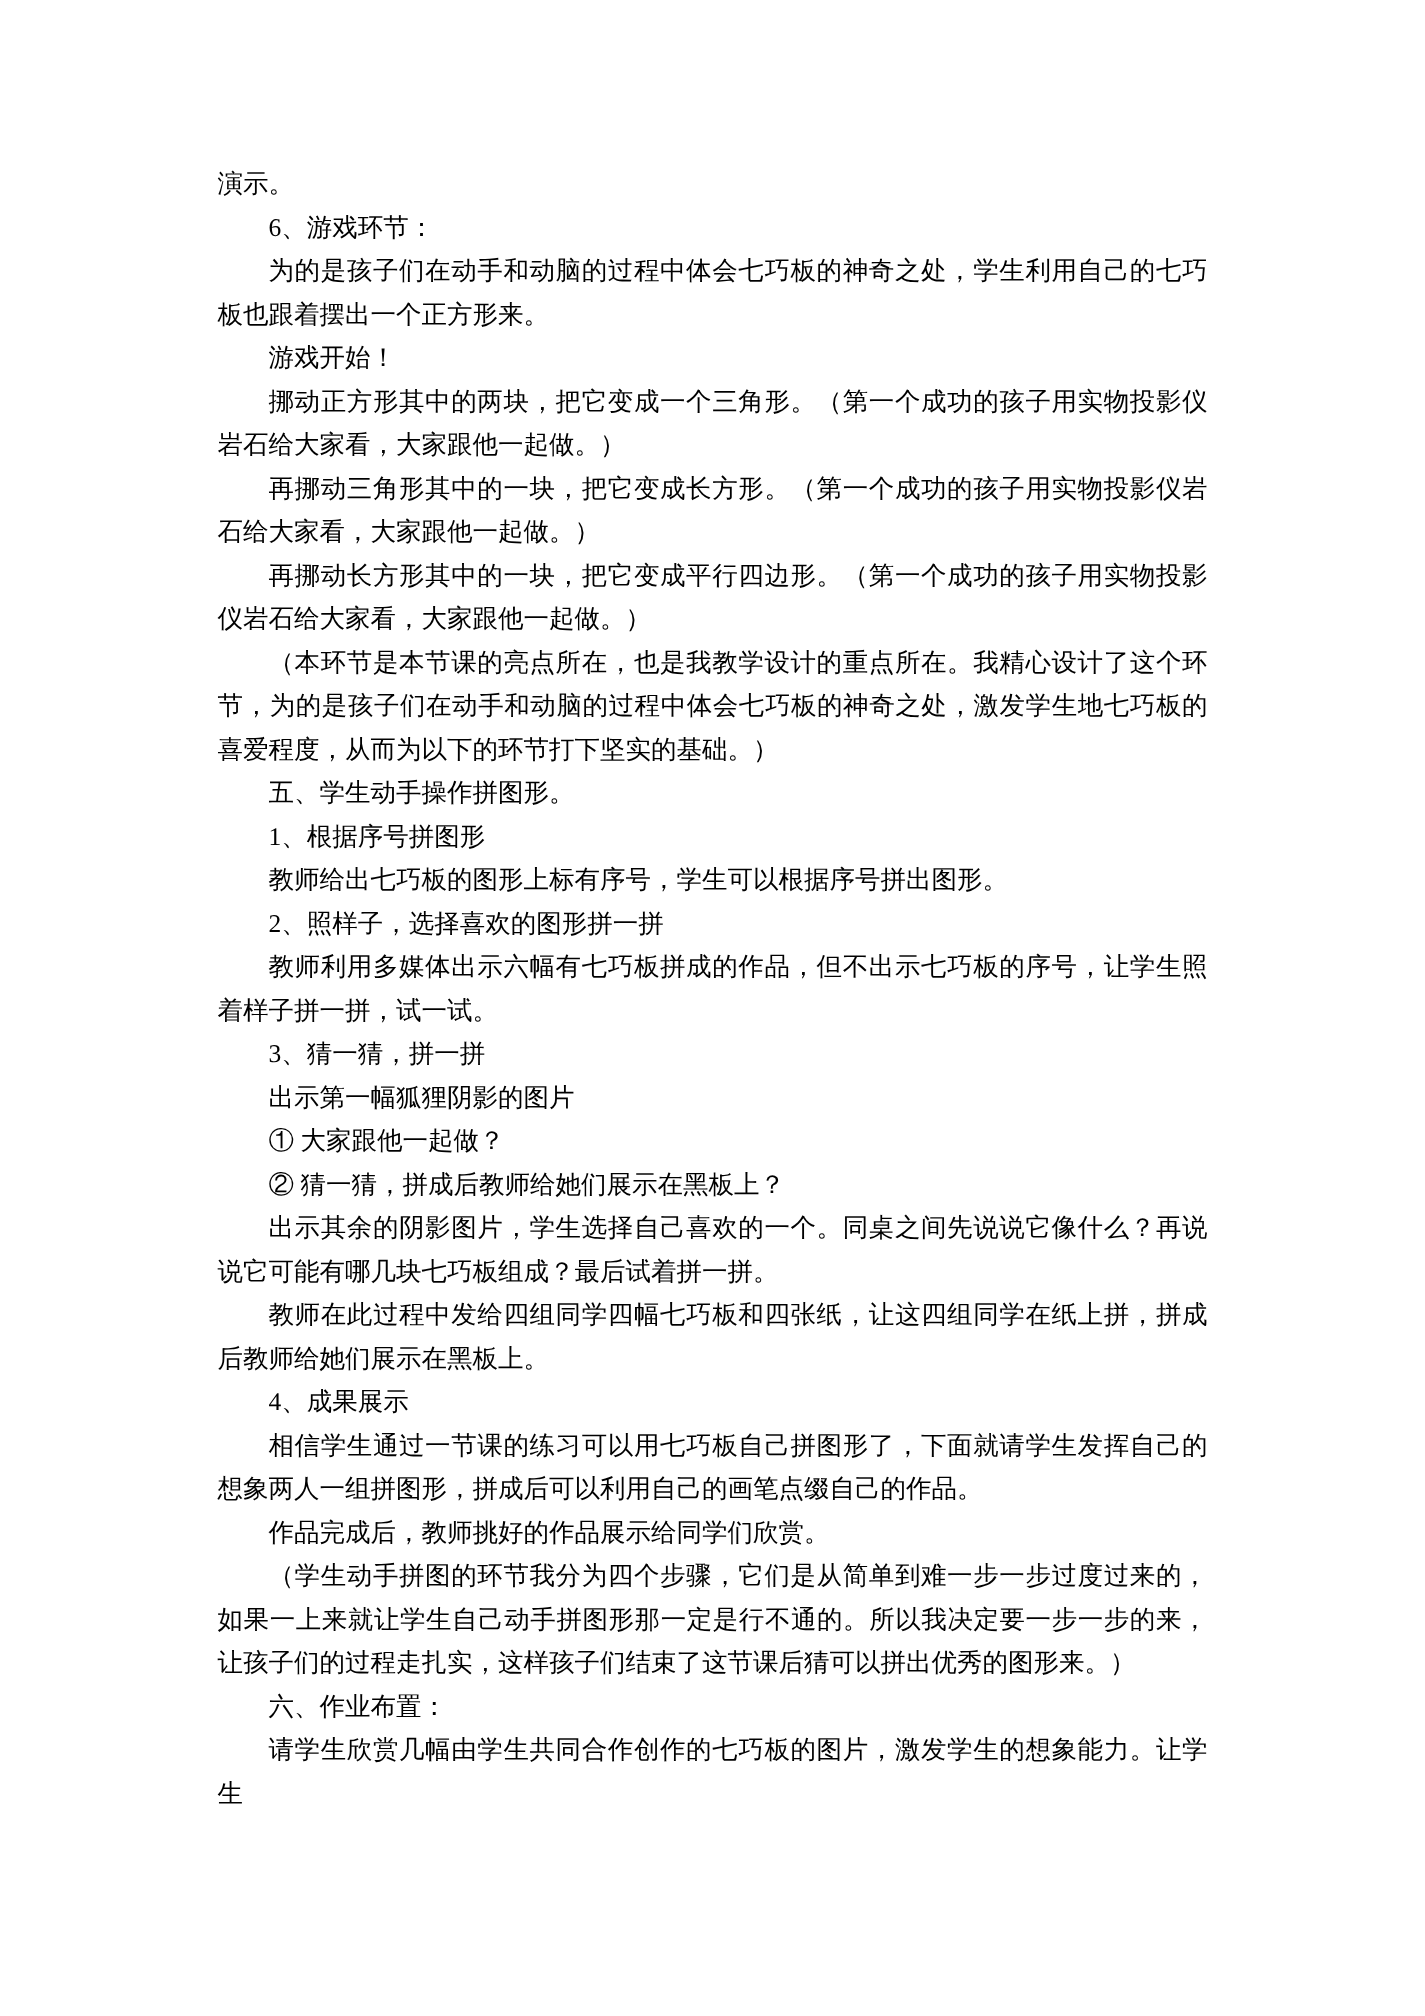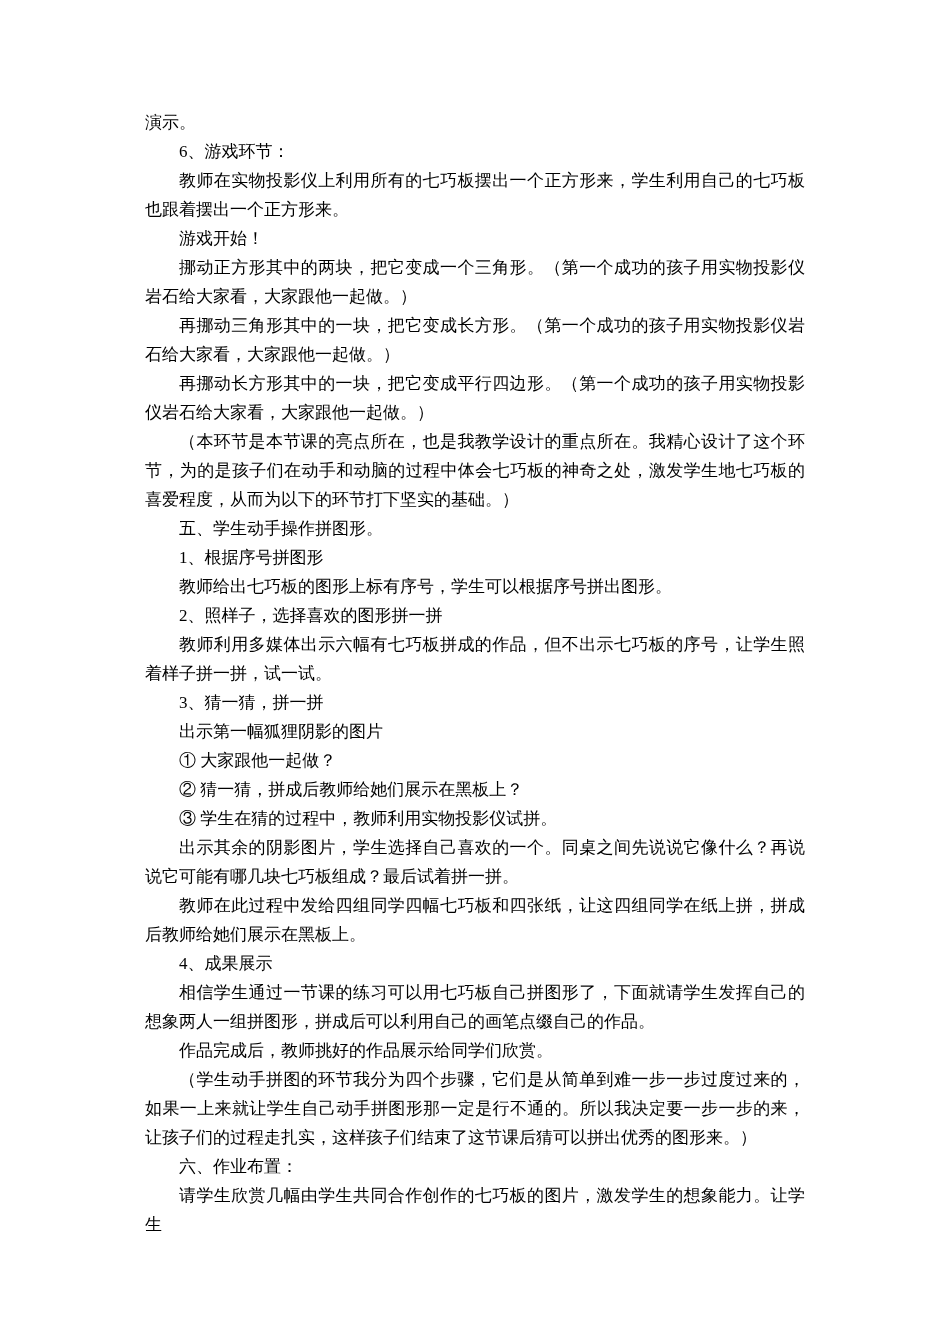--- a/index.html
+++ b/index.html
@@ -34,36 +34,35 @@
     text-indent: 2em;
   }
 </style>
 </head>
 <body>
 
 <div class="page">
   <div class="doc-body">
       <p class="para">演示。</p>
       <p class="para indent">6、游戏环节：</p>
-      <p class="para indent">教师在实物投影仪上利用所有的七巧板摆出一个正方形来，学生利用自己的七巧板也跟着摆出一个正方形来。</p>
+      <p class="para indent">为的是孩子们在动手和动脑的过程中体会七巧板的神奇之处，学生利用自己的七巧板也跟着摆出一个正方形来。</p>
       <p class="para indent">游戏开始！</p>
       <p class="para indent">挪动正方形其中的两块，把它变成一个三角形。（第一个成功的孩子用实物投影仪岩石给大家看，大家跟他一起做。）</p>
       <p class="para indent">再挪动三角形其中的一块，把它变成长方形。（第一个成功的孩子用实物投影仪岩石给大家看，大家跟他一起做。）</p>
       <p class="para indent">再挪动长方形其中的一块，把它变成平行四边形。（第一个成功的孩子用实物投影仪岩石给大家看，大家跟他一起做。）</p>
       <p class="para indent">（本环节是本节课的亮点所在，也是我教学设计的重点所在。我精心设计了这个环节，为的是孩子们在动手和动脑的过程中体会七巧板的神奇之处，激发学生地七巧板的喜爱程度，从而为以下的环节打下坚实的基础。）</p>
       <p class="para indent">五、学生动手操作拼图形。</p>
       <p class="para indent">1、根据序号拼图形</p>
       <p class="para indent">教师给出七巧板的图形上标有序号，学生可以根据序号拼出图形。</p>
       <p class="para indent">2、照样子，选择喜欢的图形拼一拼</p>
       <p class="para indent">教师利用多媒体出示六幅有七巧板拼成的作品，但不出示七巧板的序号，让学生照着样子拼一拼，试一试。</p>
       <p class="para indent">3、猜一猜，拼一拼</p>
       <p class="para indent">出示第一幅狐狸阴影的图片</p>
       <p class="para indent">① 大家跟他一起做？</p>
       <p class="para indent">② 猜一猜，拼成后教师给她们展示在黑板上？</p>
-      <p class="para indent">③ 学生在猜的过程中，教师利用实物投影仪试拼。</p>
       <p class="para indent">出示其余的阴影图片，学生选择自己喜欢的一个。同桌之间先说说它像什么？再说说它可能有哪几块七巧板组成？最后试着拼一拼。</p>
       <p class="para indent">教师在此过程中发给四组同学四幅七巧板和四张纸，让这四组同学在纸上拼，拼成后教师给她们展示在黑板上。</p>
       <p class="para indent">4、成果展示</p>
       <p class="para indent">相信学生通过一节课的练习可以用七巧板自己拼图形了，下面就请学生发挥自己的想象两人一组拼图形，拼成后可以利用自己的画笔点缀自己的作品。</p>
       <p class="para indent">作品完成后，教师挑好的作品展示给同学们欣赏。</p>
       <p class="para indent">（学生动手拼图的环节我分为四个步骤，它们是从简单到难一步一步过度过来的，如果一上来就让学生自己动手拼图形那一定是行不通的。所以我决定要一步一步的来，让孩子们的过程走扎实，这样孩子们结束了这节课后猜可以拼出优秀的图形来。）</p>
       <p class="para indent">六、作业布置：</p>
       <p class="para indent">请学生欣赏几幅由学生共同合作创作的七巧板的图片，激发学生的想象能力。让学生</p>
     </div>
 </div>

